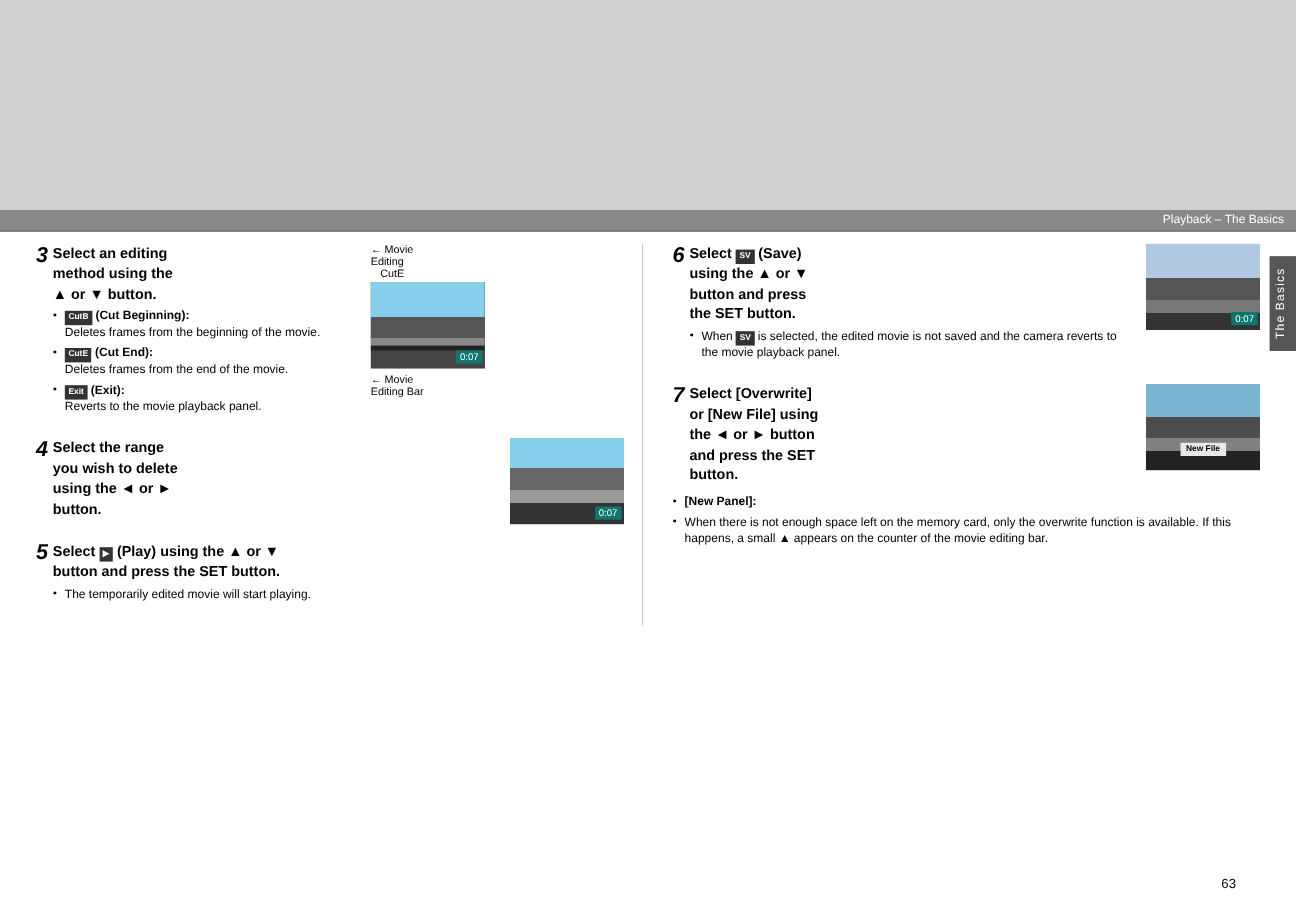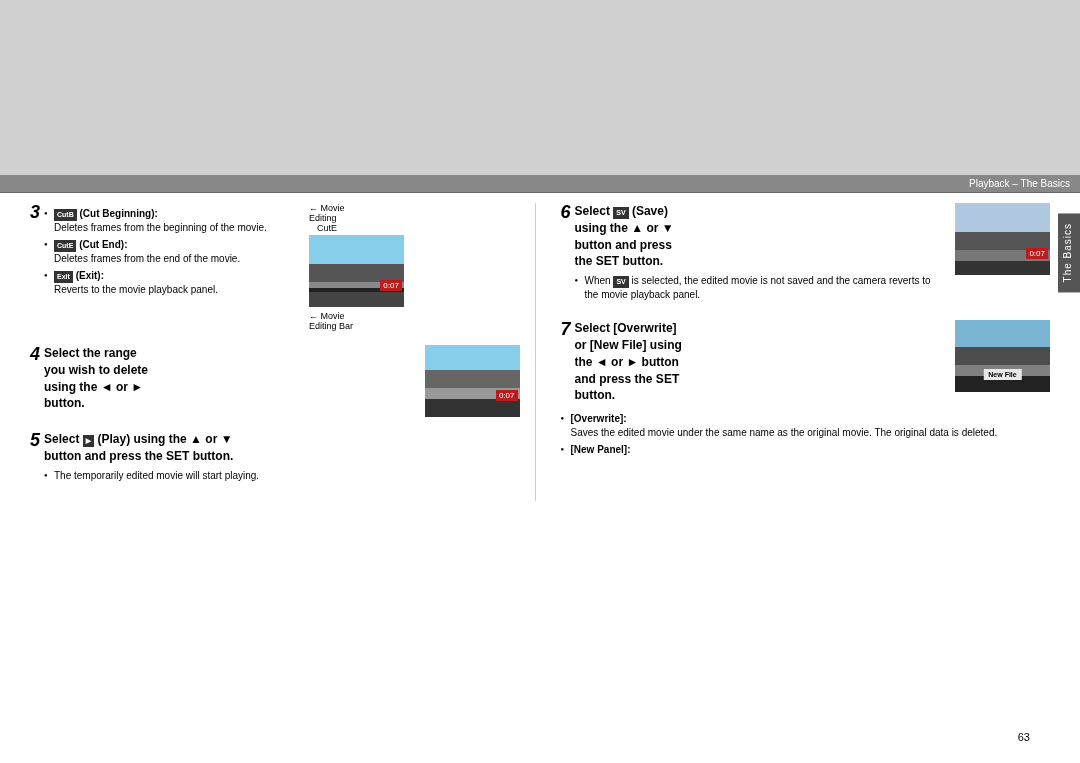--- a/index.html
+++ b/index.html
@@ -114,23 +114,23 @@
       width: 95px;
       height: 72px;
       background: #333;
       flex-shrink: 0;
       position: relative;
       overflow: hidden;
     }
 
     .image-overlay {
       position: absolute;
-      bottom: 16px;
+      bottom: 4px;
       right: 2px;
-      background: #b91c1c;
+      background: #0f766e;
       color: #fff;
       font-size: 8px;
       padding: 1px 3px;
     }
 
     
     .train-img {
       width: 100%;
       height: 100%;
       background: linear-gradient(to bottom, #87CEEB 0%, #87CEEB 40%, #555 40%, #555 65%, #888 65%, #888 75%, #444 75%, #444 100%);
@@ -247,20 +247,21 @@
 
   <div class="main-content">
 
     <div class="col-left">
 
       <div class="step-block">
         <div class="step-inline">
           <span class="step-number">3</span>
           <div class="step3-diagram">
             <div class="diagram-text">
+              <div class="step-title">Select an editing<br>method using the<br>▲ or ▼ button.</div>
               <ul class="bullet-list">
                 <li>
                   <span class="btn-icon">CutB</span>
                   <span class="bold-text"> (Cut Beginning):</span><br>
                   <span>Deletes frames from the beginning of the movie.</span>
                 </li>
                 <li>
                   <span class="btn-icon">CutE</span>
                   <span class="bold-text"> (Cut End):</span><br>
                   <span>Deletes frames from the end of the movie.</span>
@@ -363,25 +364,24 @@
             </div>
           </div>
           <div class="step-image">
             <div class="train-img-4">
               <div style="position:absolute; bottom:12px; left:50%; transform:translateX(-50%); background:#e8e8e8; color:#000; font-size:7px; padding:2px 5px; font-weight:bold; white-space:nowrap;">New File</div>
             </div>
           </div>
         </div>
         <ul class="bullet-list" style="margin-top:4px;">
           <li>
-            <strong>[Overwrite]:</strong><br>
-            <span>Saves the edited movie under the same name as the original movie. The original data is deleted.</span>
+            <strong>[New Panel]:</strong><br>
           </li>
           <li>
-            <strong>[New Panel]:</strong><br>
+            <span>When there is not enough space left on the memory card, only the overwrite function is available. If this happens, a small ▲ appears on the counter of the movie editing bar.</span>
           </li>
         </ul>
       </div>
 
     </div>
 
     <div class="sidebar-tab">
       <span>The Basics</span>
     </div>
 

